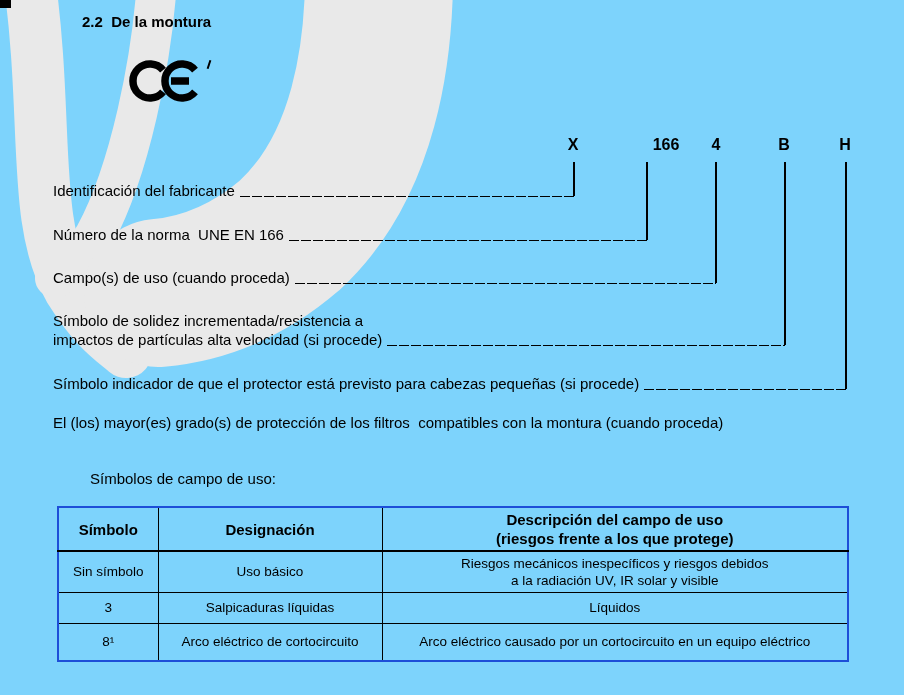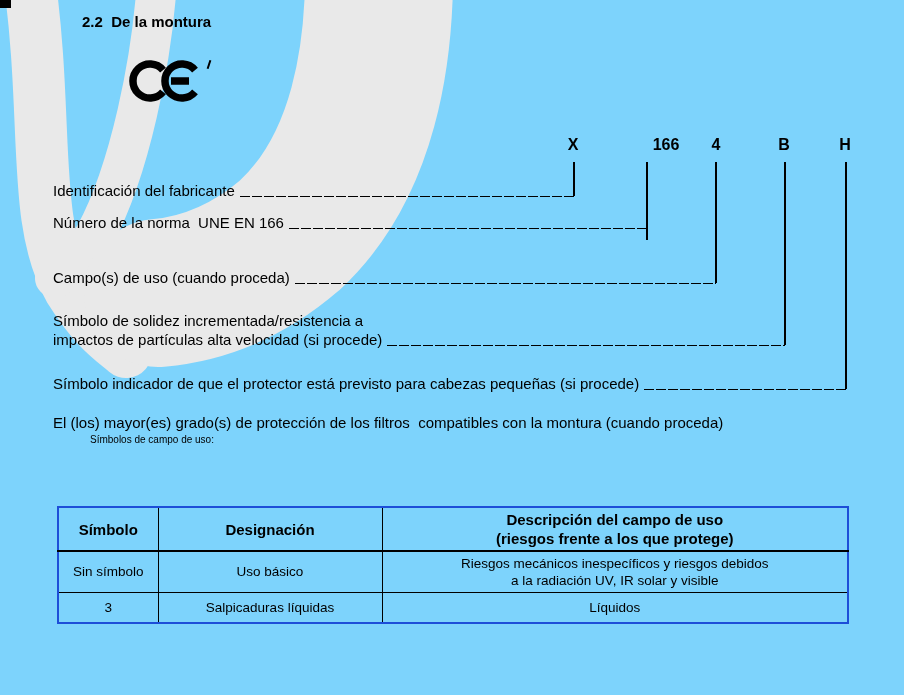--- a/index.html
+++ b/index.html
@@ -39,28 +39,28 @@
   .mrow{
     position:absolute;left:53px;display:flex;align-items:flex-end;
     font-size:15px;height:19px;z-index:1;
   }
   .mrow .txt{white-space:pre;}
   .mrow .fill{
     flex:1;height:1.2px;margin:0 0 2px 5px;
     background:repeating-linear-gradient(90deg,#000 0 10px,transparent 10px 12px);
   }
   .r1{top:180px;width:521px;justify-content:space-between;}
-  .r2{top:212px;width:594px;}
+  .r2{top:224px;width:594px;}
   .r3{top:267px;width:663px;}
   .r4a{top:310px;}
   .r4b{top:329px;width:732px;}
   .r5{top:373px;width:793px;}
   .r6{top:412px;}
 
-  .subtitle{position:absolute;left:90px;top:434px;font-size:10px;z-index:1;white-space:pre;}
+  .subtitle{position:absolute;left:90px;top:470px;font-size:15px;z-index:1;white-space:pre;}
 
   table.fuse{
     position:absolute;left:57px;top:506px;z-index:1;
     border-collapse:collapse;table-layout:fixed;
     border:2px solid #1d4ed8;
   }
   table.fuse th, table.fuse td{
     border:1px solid #000;
     text-align:center;vertical-align:middle;
     white-space:pre-line;
@@ -160,16 +160,21 @@
         <td>Sin símbolo</td>
         <td>Uso básico</td>
         <td>Riesgos mecánicos inespecíficos y riesgos debidos
 a la radiación UV, IR solar y visible</td>
       </tr>
       <tr class="h-r2">
         <td>3</td>
         <td>Salpicaduras líquidas</td>
         <td>Líquidos</td>
       </tr>
+      <tr class="h-r3">
+        <td>8¹</td>
+        <td>Arco eléctrico de cortocircuito</td>
+        <td>Arco eléctrico causado por un cortocircuito en un equipo eléctrico</td>
+      </tr>
     </tbody>
   </table>
 
 </div>
 
 </body></html>

